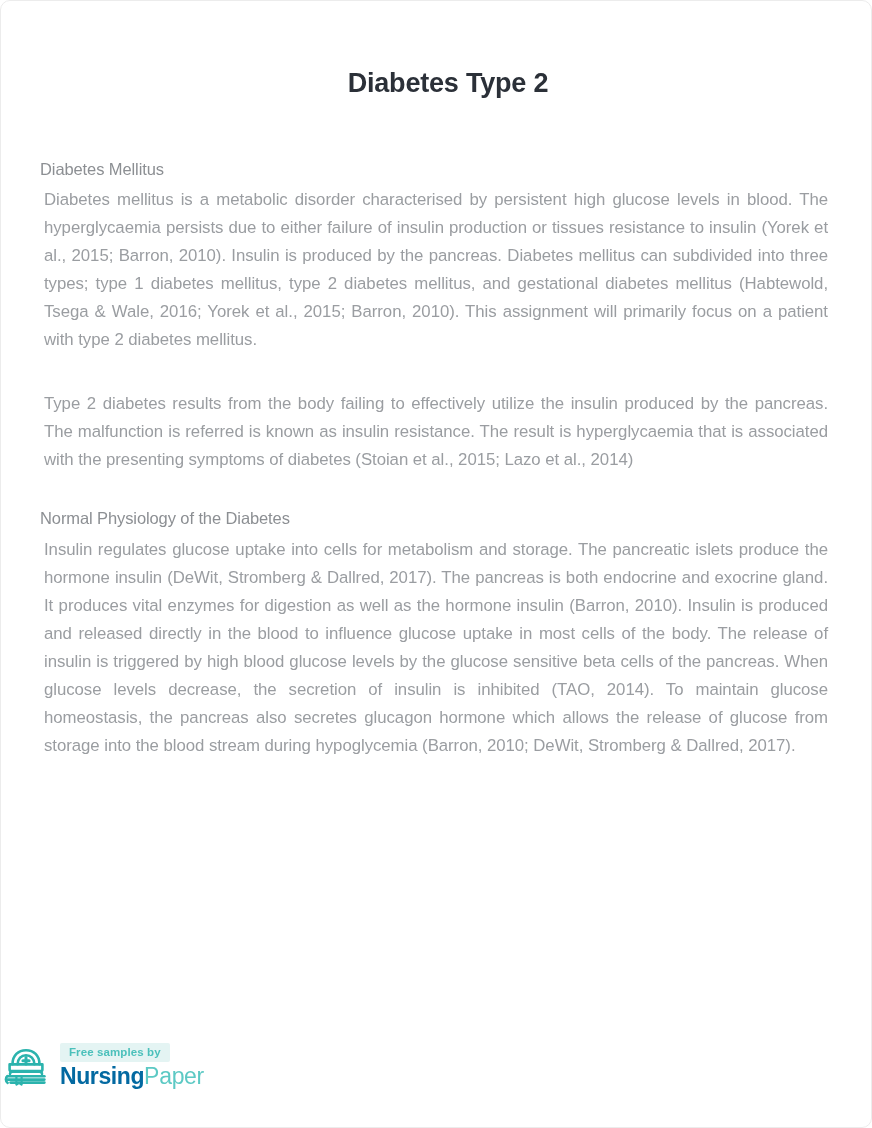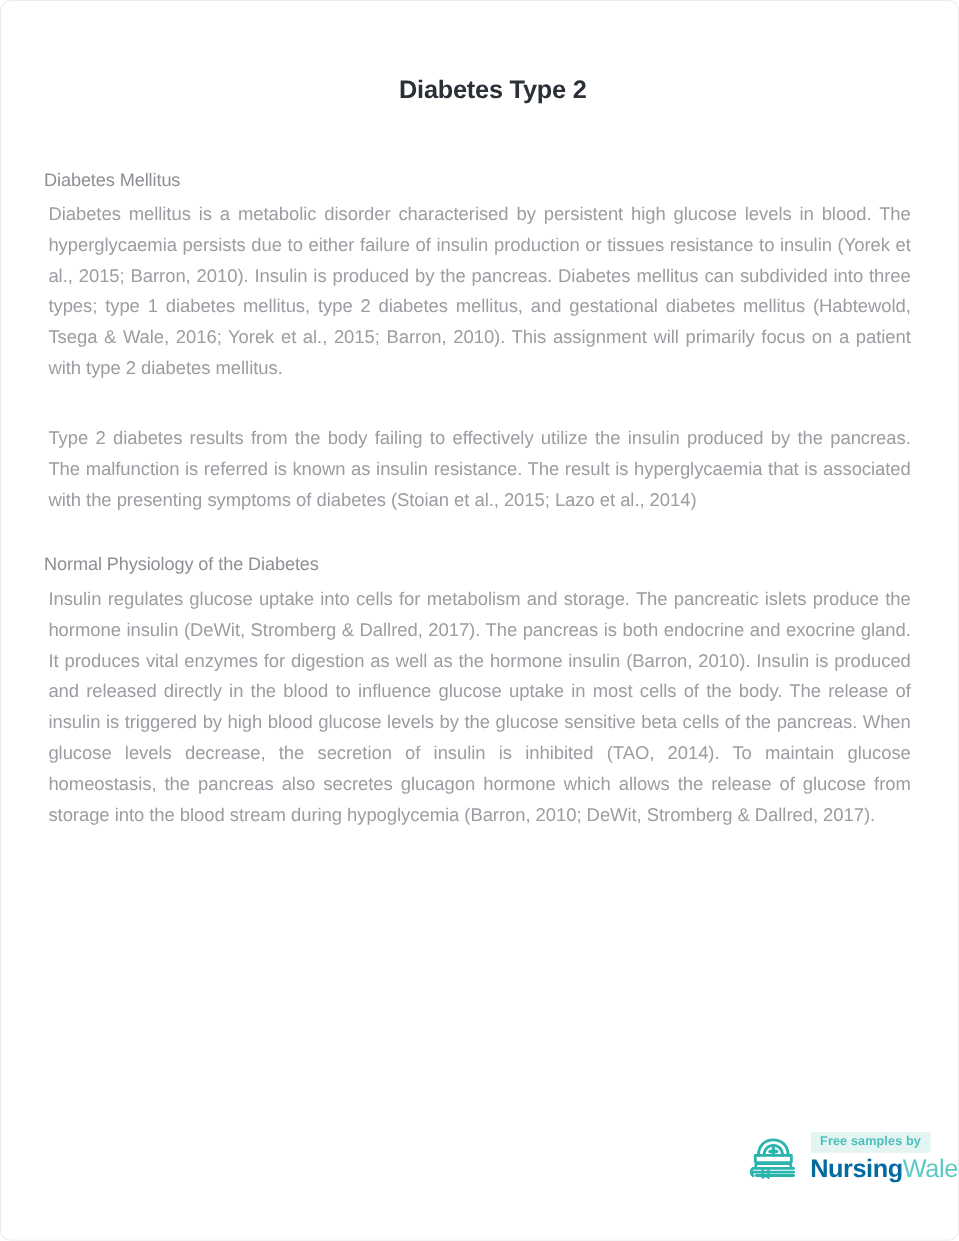--- a/index.html
+++ b/index.html
@@ -16,21 +16,21 @@
     width: 872px;
     height: 1128px;
     box-sizing: border-box;
     background: #ffffff;
     border: 1px solid #ececec;
     border-radius: 10px;
     overflow: hidden;
   }
   .doc-title {
     text-align: center;
-    font-size: 23px;
+    font-size: 27px;
     font-weight: bold;
     color: #2b3038;
     letter-spacing: -0.2px;
     margin: 0;
     padding: 66px 40px 0 64px;
     line-height: 1.25;
   }
   .content {
     padding: 0 39px;
     margin-top: 56px;
@@ -55,23 +55,23 @@
   .para.last-left {
     text-align: justify;
   }
   .block-gap {
     height: 28px;
   }
   .footer {
     position: absolute;
     left: 0;
     right: 0;
-    bottom: 50px;
+    bottom: 36px;
     display: flex;
-    justify-content: flex-end;
+    justify-content: flex-start;
     align-items: center;
   }
   .logo {
     display: flex;
     align-items: center;
     gap: 9px;
   }
   .logo-mark {
     width: 50px;
     height: 50px;
@@ -149,20 +149,20 @@
           <path d="M6.6 38.6 L43.4 38.6"></path>
           <path d="M9.6 41.6 L43.4 41.6"></path>
           <path d="M6.4 35.2 C4.4 36.2 4.4 40.6 6.6 41.8"></path>
           <path d="M15.4 35.6 L15.4 43.6 L18.0 41.6 L20.6 43.6 L20.6 35.6" stroke-width="2.2"></path>
         </g>
       </svg>
 
       <div class="logo-text">
         <span class="logo-badge">Free samples by</span>
         <span class="logo-word">
-          <span class="w1">Nursing</span><span class="w2">Wale</span>
+          <span class="w1">Nursing</span><span class="w2">Paper</span>
         </span>
       </div>
 
     </div>
   </div>
 
 </div>
 
 </body></html>

